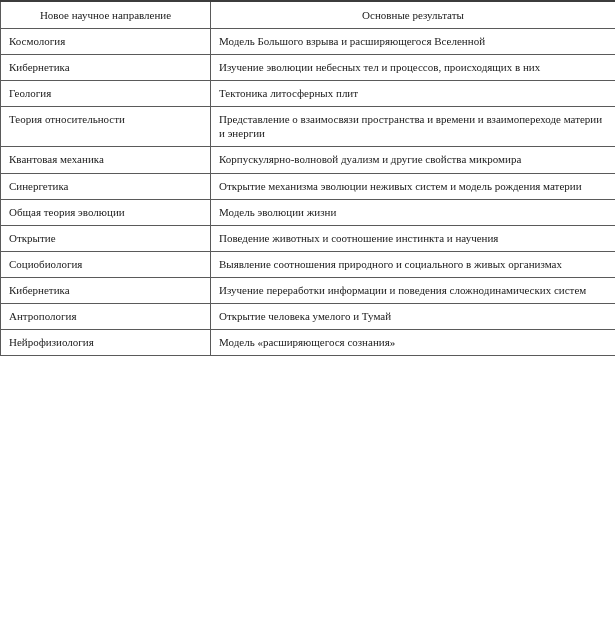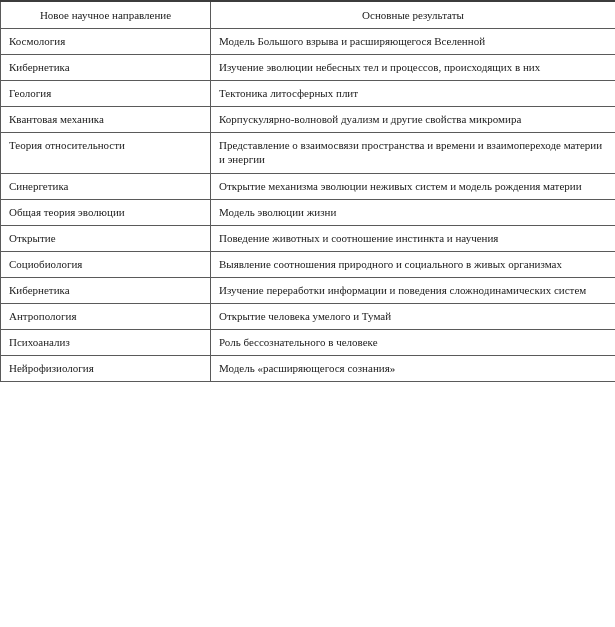--- a/index.html
+++ b/index.html
@@ -62,26 +62,26 @@
       </tr>
       <tr>
         <td>Кибернетика</td>
         <td>Изучение эволюции небесных тел и процессов, происходящих в них</td>
       </tr>
       <tr>
         <td>Геология</td>
         <td>Тектоника литосферных плит</td>
       </tr>
       <tr>
+        <td>Теория относительности</td>
+        <td>Представление о взаимосвязи пространства и времени и взаимопереходе материи и энергии</td>
+      </tr>
+      <tr>
         <td>Квантовая механика</td>
         <td>Корпускулярно-волновой дуализм и другие свойства микромира</td>
-      </tr>
-      <tr>
-        <td>Теория относительности</td>
-        <td>Представление о взаимосвязи пространства и времени и взаимопереходе материи и энергии</td>
       </tr>
       <tr>
         <td>Синергетика</td>
         <td>Открытие механизма эволюции неживых систем и модель рождения материи</td>
       </tr>
       <tr>
         <td>Общая теория эволюции</td>
         <td>Модель эволюции жизни</td>
       </tr>
       <tr>
@@ -94,21 +94,17 @@
       </tr>
       <tr>
         <td>Кибернетика</td>
         <td>Изучение переработки информации и поведения сложнодинамических систем</td>
       </tr>
       <tr>
         <td>Антропология</td>
         <td>Открытие человека умелого и Тумай</td>
       </tr>
       <tr>
-        <td>Психоанализ</td>
-        <td>Роль бессознательного в человеке</td>
-      </tr>
-      <tr>
         <td>Нейрофизиология</td>
         <td>Модель «расширяющегося сознания»</td>
       </tr>
     </tbody>
 </table>
 
 </body></html>

